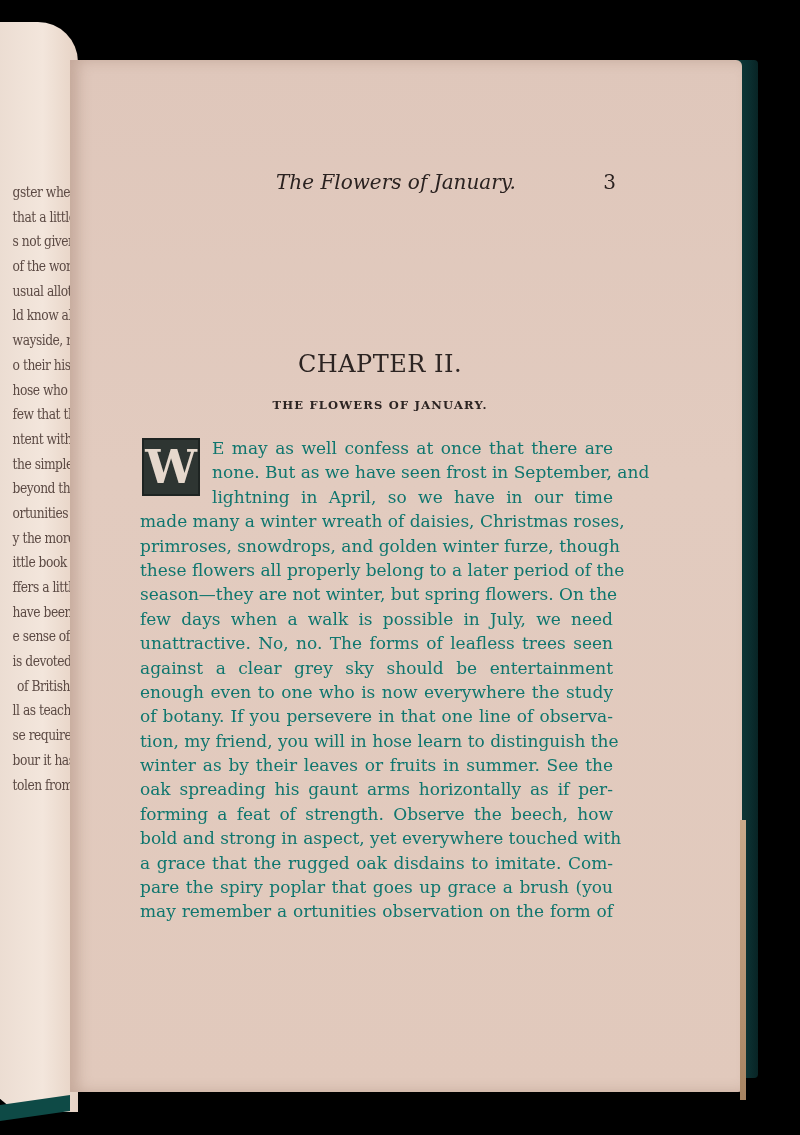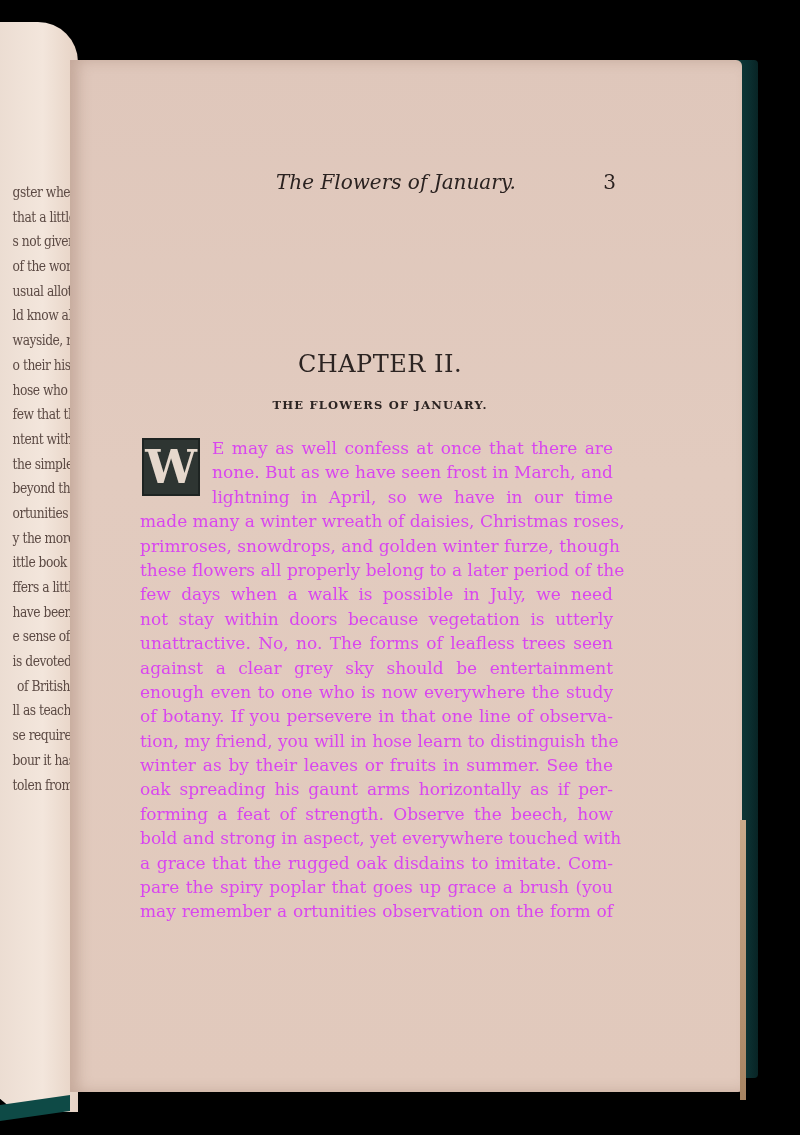--- a/index.html
+++ b/index.html
@@ -55,21 +55,21 @@
     position: absolute; left: 200px; width: 360px; top: 350px; text-align: center;
     font-size: 24px; color: #2c2422; letter-spacing: 0.5px;
   }
   .chapter-subtitle {
     position: absolute; left: 200px; width: 480px; top: 398px; text-align: center;
     font-size: 11.5px; font-weight: bold; letter-spacing: 1.2px; color: #2c2422;
     margin-left: -60px;
   }
   .body-text {
     position: absolute; left: 140px; top: 436px; width: 473px;
-    color: #d946ef; font-size: 17px; line-height: 24.4px;
+    color: #0f766e; font-size: 17px; line-height: 24.4px;
   }
   .line {
     height: 24.4px; white-space: nowrap; text-align: justify; text-align-last: justify;
   }
   .line.indent { padding-left: 72px; }
   .dropcap {
     position: absolute; left: 142px; top: 438px; width: 58px; height: 58px;
     background: #2e3532; border: 2px solid #1e2422; box-sizing: border-box;
     display: flex; align-items: center; justify-content: center;
   }
@@ -125,27 +125,27 @@
 
 <div class="chapter-title">CHAPTER II.</div>
 <div class="chapter-subtitle">THE FLOWERS OF JANUARY.</div>
 
 <div class="dropcap">
   <span>W</span>
 </div>
 
 <div class="body-text">
   <div class="line indent">E may as well confess at once that there are</div>
-  <div class="line indent">none.  But as we have seen frost in March, and</div>
+  <div class="line indent">none.  But as we have seen frost in September, and</div>
   <div class="line indent">lightning in April, so we have in our time</div>
   <div class="line">made many a winter wreath of daisies, Christmas roses,</div>
   <div class="line">primroses, snowdrops, and golden winter furze, though</div>
   <div class="line">these flowers all properly belong to a later period of the</div>
+  <div class="line">season—they are not winter, but spring flowers.  On the</div>
   <div class="line">few days when a walk is possible in July, we need</div>
-  <div class="line">not stay within doors because vegetation is utterly</div>
   <div class="line">unattractive.  No, no.  The forms of leafless trees seen</div>
   <div class="line">against a clear grey sky should be entertainment</div>
   <div class="line">enough even to one who is now everywhere the study</div>
   <div class="line">of botany.  If you persevere in that one line of observa-</div>
   <div class="line">tion, my friend, you will in hose learn to distinguish the</div>
   <div class="line">winter as by their leaves or fruits in summer.  See the</div>
   <div class="line">oak spreading his gaunt arms horizontally as if per-</div>
   <div class="line">forming a feat of strength.  Observe the beech, how</div>
   <div class="line">bold and strong in aspect, yet everywhere touched with</div>
   <div class="line">a grace that the rugged oak disdains to imitate.  Com-</div>

